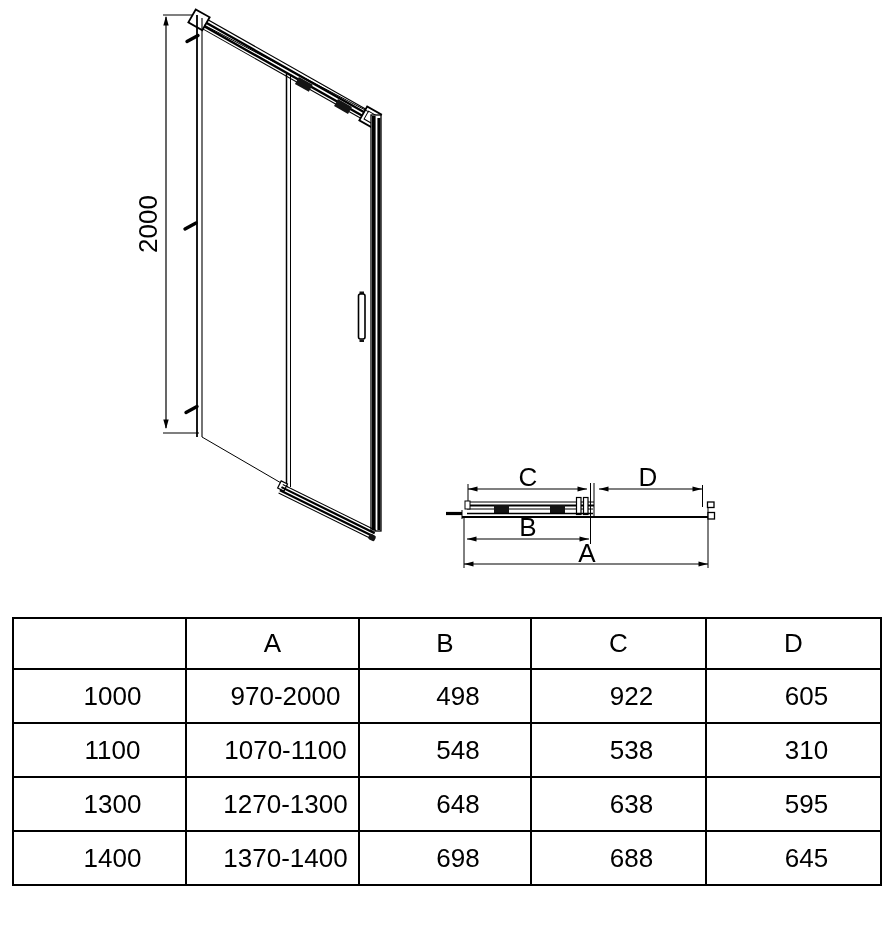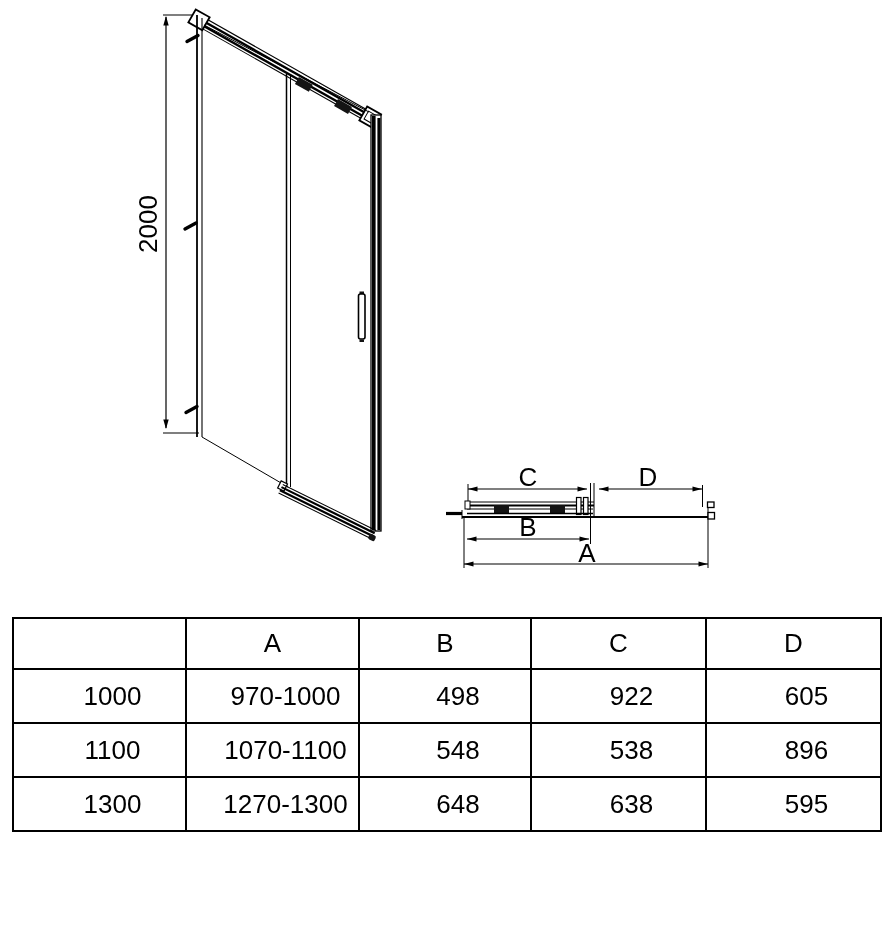--- a/index.html
+++ b/index.html
@@ -184,35 +184,42 @@
     <tbody>
       <tr class="hdr">
         <td></td>
         <td>A</td>
         <td>B</td>
         <td>C</td>
         <td>D</td>
       </tr>
       <tr class="row">
         <td>1000</td>
-        <td>970-1000</td>
+        <td>970-2000</td>
         <td>498</td>
         <td>922</td>
         <td>605</td>
       </tr>
       <tr class="row">
         <td>1100</td>
         <td>1070-1100</td>
         <td>548</td>
         <td>538</td>
-        <td>896</td>
+        <td>310</td>
       </tr>
       <tr class="row">
         <td>1300</td>
         <td>1270-1300</td>
         <td>648</td>
         <td>638</td>
         <td>595</td>
       </tr>
+      <tr class="row">
+        <td>1400</td>
+        <td>1370-1400</td>
+        <td>698</td>
+        <td>688</td>
+        <td>645</td>
+      </tr>
     </tbody>
   </table>
 
 </div>
 
 </body></html>

